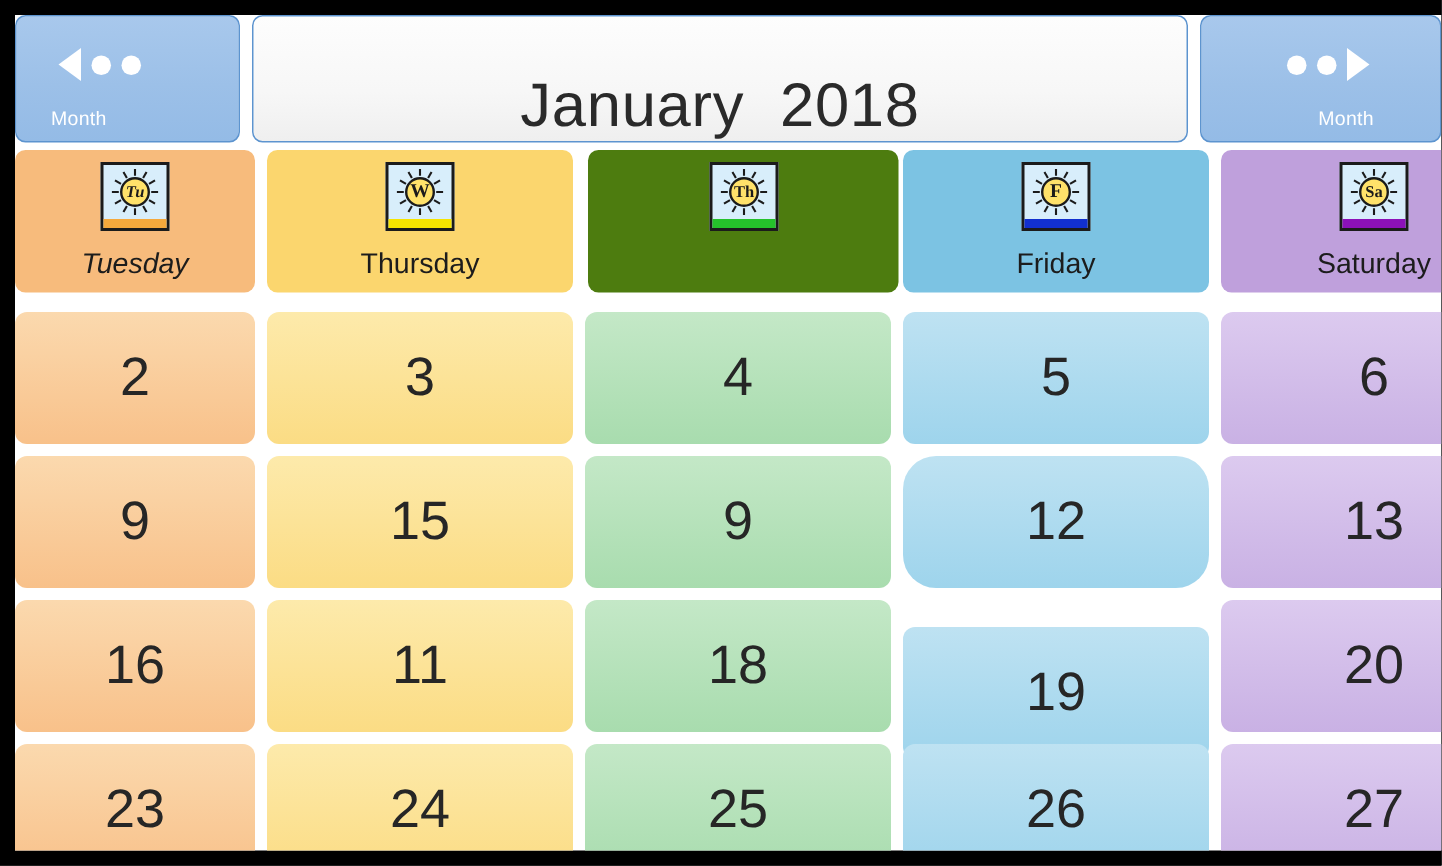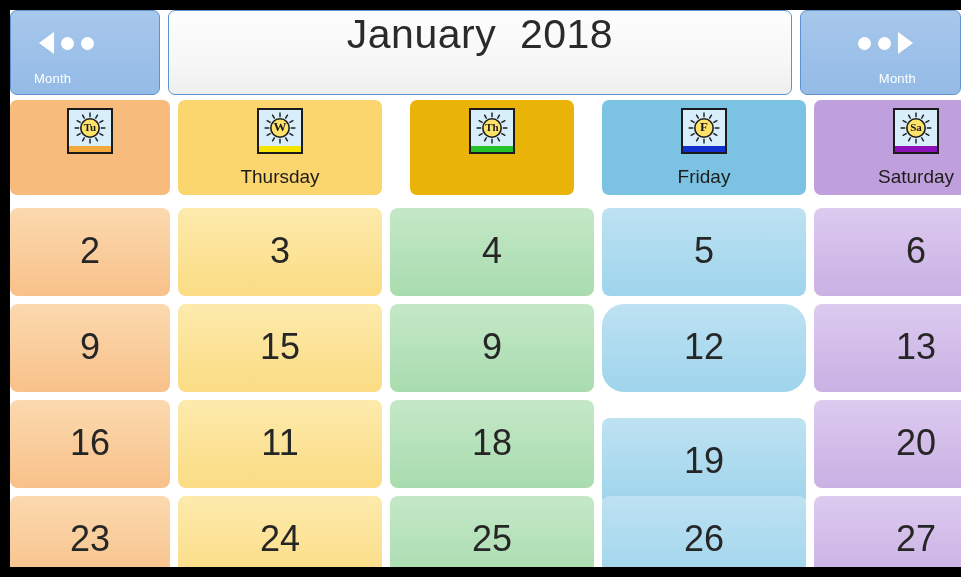--- a/index.html
+++ b/index.html
@@ -102,21 +102,21 @@
     position: absolute;
     left: 158px;
     top: 0;
     width: 624px;
     height: 85px;
     box-sizing: border-box;
     border: 1px solid #5d94cf;
     border-radius: 7px;
     background: linear-gradient(to bottom, #fdfdfd 0%, #f7f7f7 60%, #efefef 100%);
     display: flex;
-    align-items: flex-start;
+    align-items: flex-end;
     justify-content: center;
   }
   #title-text {
     font-size: 41px;
     color: #2a2a2a;
     white-space: pre;
     letter-spacing: 0.5px;
   }
 
   
@@ -219,21 +219,21 @@
           <span class="dot"></span>
           <span class="dot"></span>
           <span class="tri-right"></span>
         </div>
         <div class="navlabel">Month</div>
       </div>
 
     </div>
 
     <div id="dow-row">
-        <div class="dow" style="left: 0px; width: 160px; background: rgb(247, 187, 124);">
+        <div class="dow" style="left: 0px; width: 160px; background: rgb(247, 187, 124); font-style: italic;">
           <div class="dow-icon">
             <div class="sunwrap">
               <svg width="38" height="34" viewBox="0 0 38 34">
                 <line x1="29.80" y1="17.00" x2="34.40" y2="17.00" stroke="#1b1b1b" stroke-width="1.4"></line>
                 <line x1="28.35" y1="22.40" x2="32.34" y2="24.70" stroke="#1b1b1b" stroke-width="1.4"></line>
                 <line x1="24.40" y1="26.35" x2="26.70" y2="30.34" stroke="#1b1b1b" stroke-width="1.4"></line>
                 <line x1="19.00" y1="27.80" x2="19.00" y2="32.40" stroke="#1b1b1b" stroke-width="1.4"></line>
                 <line x1="13.60" y1="26.35" x2="11.30" y2="30.34" stroke="#1b1b1b" stroke-width="1.4"></line>
                 <line x1="9.65" y1="22.40" x2="5.66" y2="24.70" stroke="#1b1b1b" stroke-width="1.4"></line>
                 <line x1="8.20" y1="17.00" x2="3.60" y2="17.00" stroke="#1b1b1b" stroke-width="1.4"></line>
@@ -241,20 +241,21 @@
                 <line x1="13.60" y1="7.65" x2="11.30" y2="3.66" stroke="#1b1b1b" stroke-width="1.4"></line>
                 <line x1="19.00" y1="6.20" x2="19.00" y2="1.60" stroke="#1b1b1b" stroke-width="1.4"></line>
                 <line x1="24.40" y1="7.65" x2="26.70" y2="3.66" stroke="#1b1b1b" stroke-width="1.4"></line>
                 <line x1="28.35" y1="11.60" x2="32.34" y2="9.30" stroke="#1b1b1b" stroke-width="1.4"></line>
                 <circle cx="19" cy="17" r="9.2" fill="#ffe26a" stroke="#1b1b1b" stroke-width="1.6"></circle>
                 <text x="19" y="17.5" text-anchor="middle" dominant-baseline="middle" font-family="&quot;Liberation Serif&quot;, serif" font-weight="bold" font-size="11" fill="#1b1b1b">Tu</text>
               </svg>
             </div>
             <div class="basebar" style="background: rgb(245, 169, 60);"></div>
           </div>
+          <div class="dow-label">Tuesday</div>
         </div>
         <div class="dow" style="left: 168px; width: 204px; background: rgb(251, 214, 110);">
           <div class="dow-icon">
             <div class="sunwrap">
               <svg width="38" height="34" viewBox="0 0 38 34">
                 <line x1="29.80" y1="17.00" x2="34.40" y2="17.00" stroke="#1b1b1b" stroke-width="1.4"></line>
                 <line x1="28.35" y1="22.40" x2="32.34" y2="24.70" stroke="#1b1b1b" stroke-width="1.4"></line>
                 <line x1="24.40" y1="26.35" x2="26.70" y2="30.34" stroke="#1b1b1b" stroke-width="1.4"></line>
                 <line x1="19.00" y1="27.80" x2="19.00" y2="32.40" stroke="#1b1b1b" stroke-width="1.4"></line>
                 <line x1="13.60" y1="26.35" x2="11.30" y2="30.34" stroke="#1b1b1b" stroke-width="1.4"></line>
@@ -266,21 +267,21 @@
                 <line x1="24.40" y1="7.65" x2="26.70" y2="3.66" stroke="#1b1b1b" stroke-width="1.4"></line>
                 <line x1="28.35" y1="11.60" x2="32.34" y2="9.30" stroke="#1b1b1b" stroke-width="1.4"></line>
                 <circle cx="19" cy="17" r="9.2" fill="#ffe26a" stroke="#1b1b1b" stroke-width="1.6"></circle>
                 <text x="19" y="17.5" text-anchor="middle" dominant-baseline="middle" font-family="&quot;Liberation Serif&quot;, serif" font-weight="bold" font-size="13" fill="#1b1b1b">W</text>
               </svg>
             </div>
             <div class="basebar" style="background: rgb(246, 228, 0);"></div>
           </div>
           <div class="dow-label">Thursday</div>
         </div>
-        <div class="dow" style="left: 400px; width: 164px; background: #eab308;">
+        <div class="dow" style="left: 382px; width: 207px; background: #4d7c0f;">
           <div class="dow-icon">
             <div class="sunwrap">
               <svg width="38" height="34" viewBox="0 0 38 34">
                 <line x1="29.80" y1="17.00" x2="34.40" y2="17.00" stroke="#1b1b1b" stroke-width="1.4"></line>
                 <line x1="28.35" y1="22.40" x2="32.34" y2="24.70" stroke="#1b1b1b" stroke-width="1.4"></line>
                 <line x1="24.40" y1="26.35" x2="26.70" y2="30.34" stroke="#1b1b1b" stroke-width="1.4"></line>
                 <line x1="19.00" y1="27.80" x2="19.00" y2="32.40" stroke="#1b1b1b" stroke-width="1.4"></line>
                 <line x1="13.60" y1="26.35" x2="11.30" y2="30.34" stroke="#1b1b1b" stroke-width="1.4"></line>
                 <line x1="9.65" y1="22.40" x2="5.66" y2="24.70" stroke="#1b1b1b" stroke-width="1.4"></line>
                 <line x1="8.20" y1="17.00" x2="3.60" y2="17.00" stroke="#1b1b1b" stroke-width="1.4"></line>

